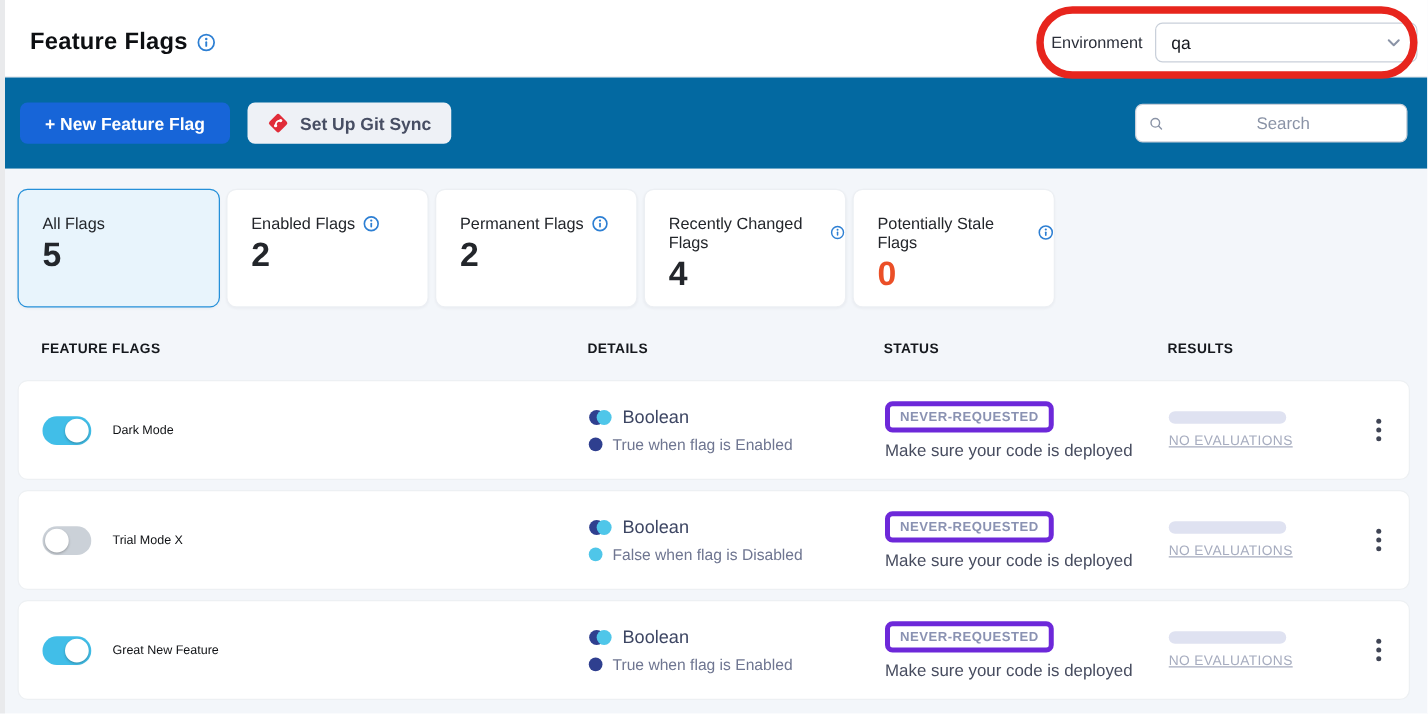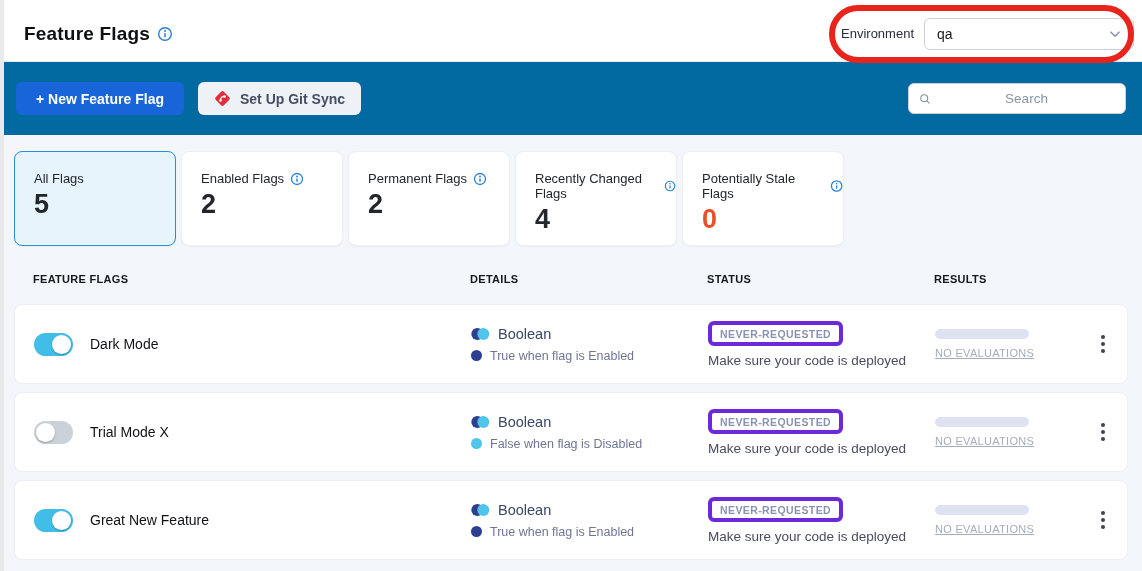--- a/index.html
+++ b/index.html
@@ -58,21 +58,21 @@
 
   .grid-cols { display:grid; grid-template-columns:437px 237px 227px 148px 1fr; align-items:center; }
   .table-head { padding:27px 0 19px 19px; }
   .th { font-size:11px; font-weight:bold; color:#15181D; letter-spacing:.3px; }
 
   .flag-row {
     height:80px; background:#fff; border:1px solid #EDF0F3; border-radius:8px;
     margin-bottom:8px; padding-left:19px;
   }
   .flag-cell { display:flex; align-items:center; gap:17px; }
-  .flag-name { font-size:14px; font-weight:500; color:#101215; }
+  .flag-name { font-size:10px; font-weight:500; color:#101215; }
 
   .toggle { width:39px; height:23px; border-radius:12px; position:relative; cursor:pointer; flex:0 0 auto; }
   .toggle.on { background:#41BEE8; }
   .toggle.off { background:#CBD1D8; }
   .knob { position:absolute; top:2px; width:19px; height:19px; background:#fff; border-radius:50%; box-shadow:0 1px 2px rgba(0,0,0,.25); }
   .toggle.on .knob { right:2px; }
   .toggle.off .knob { left:2px; }
 
   .detail-line1 { display:flex; align-items:center; gap:8px; font-size:14.5px; color:#3D4663; font-weight:500; }
   .detail-line2 { display:flex; align-items:center; gap:8px; margin-top:7px; font-size:12.5px; color:#6F7691; }

